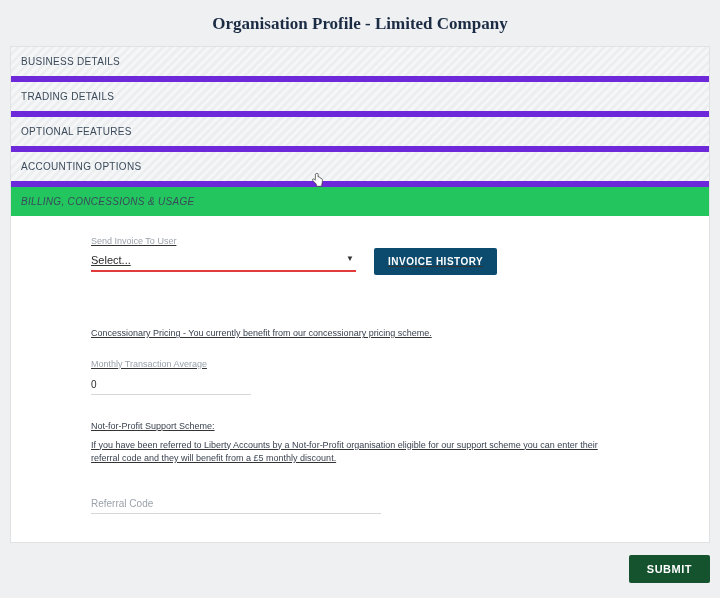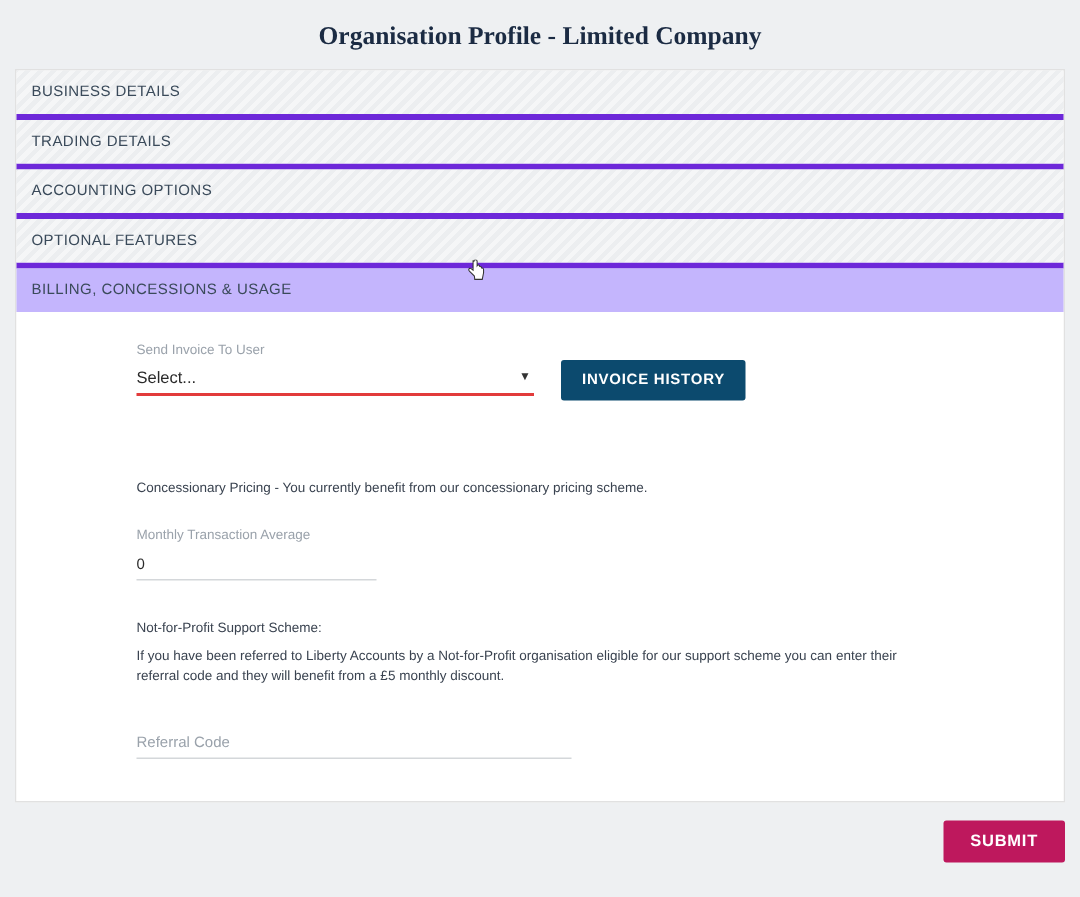--- a/index.html
+++ b/index.html
@@ -17,46 +17,48 @@
     color: #1b2b43;
     font-size: 17px;
     padding: 14px 13px 12px;
   }
   .panel {
     margin: 0 10px 0 10px;
     background: #fff;
     border: 1px solid #e1e1e1;
   }
   .accordion-item {
-    border-bottom: 4px solid #6d28d9;
+    border-bottom: 6px solid #6d28d9;
   }
   .accordion-header {
     display: flex;
     align-items: center;
     height: 29px;
     padding: 0 10px;
     font-size: 10px;
     font-weight: 400;
     letter-spacing: 0.3px;
     color: #3a4a5a;
     cursor: pointer;
     background: repeating-linear-gradient(
       -45deg,
       #f5f6f7,
       #f5f6f7 3px,
       #eceef0 3px,
       #eceef0 6px
     );
   }
   .accordion-header.active {
-    background: #c4b5fd;
+    background: #22c55e;
+    font-style: italic;
   }
   .accordion-body {
     padding: 20px 88px 28px 80px;
     background: #fff;
+    text-decoration: underline;
   }
   .field-label {
     font-size: 9px;
     color: #9aa2ab;
     margin-bottom: 4px;
     display: block;
   }
   .select-wrap {
     display: flex;
     align-items: flex-start;
@@ -119,21 +121,21 @@
     font-size: 9px;
     color: #3a4350;
     margin-bottom: 8px;
   }
   .submit-wrap {
     display: flex;
     justify-content: flex-end;
     padding: 12px 10px 0 0;
   }
   .btn-submit {
-    background: #be185d;
+    background: #14532d;
     color: #fff;
     border: none;
     border-radius: 2px;
     font-size: 11px;
     font-weight: 700;
     letter-spacing: 0.5px;
     padding: 8px 18px;
     cursor: pointer;
   }
   .cursor {
@@ -154,25 +156,25 @@
 
   <div class="accordion-item">
     <div class="accordion-header">BUSINESS DETAILS</div>
   </div>
 
   <div class="accordion-item">
     <div class="accordion-header">TRADING DETAILS</div>
   </div>
 
   <div class="accordion-item">
+    <div class="accordion-header">OPTIONAL FEATURES</div>
+  </div>
+
+  <div class="accordion-item">
     <div class="accordion-header">ACCOUNTING OPTIONS</div>
-  </div>
-
-  <div class="accordion-item">
-    <div class="accordion-header">OPTIONAL FEATURES</div>
   </div>
 
   <div class="accordion-item" style="border-bottom:none;">
     <div class="accordion-header active">BILLING, CONCESSIONS &amp; USAGE</div>
 
     <div class="accordion-body">
 
       <label class="field-label">Send Invoice To User</label>
       <div class="select-wrap">
         <div class="select">

